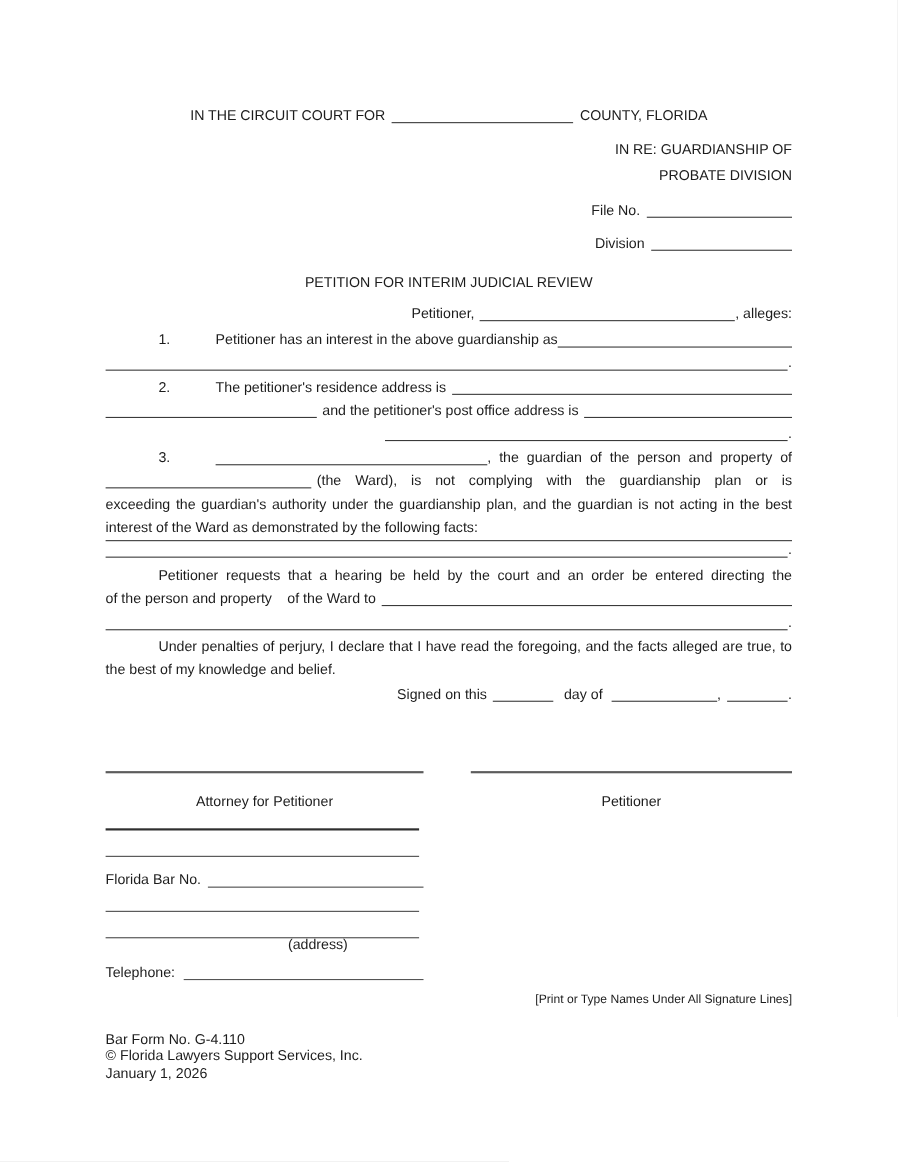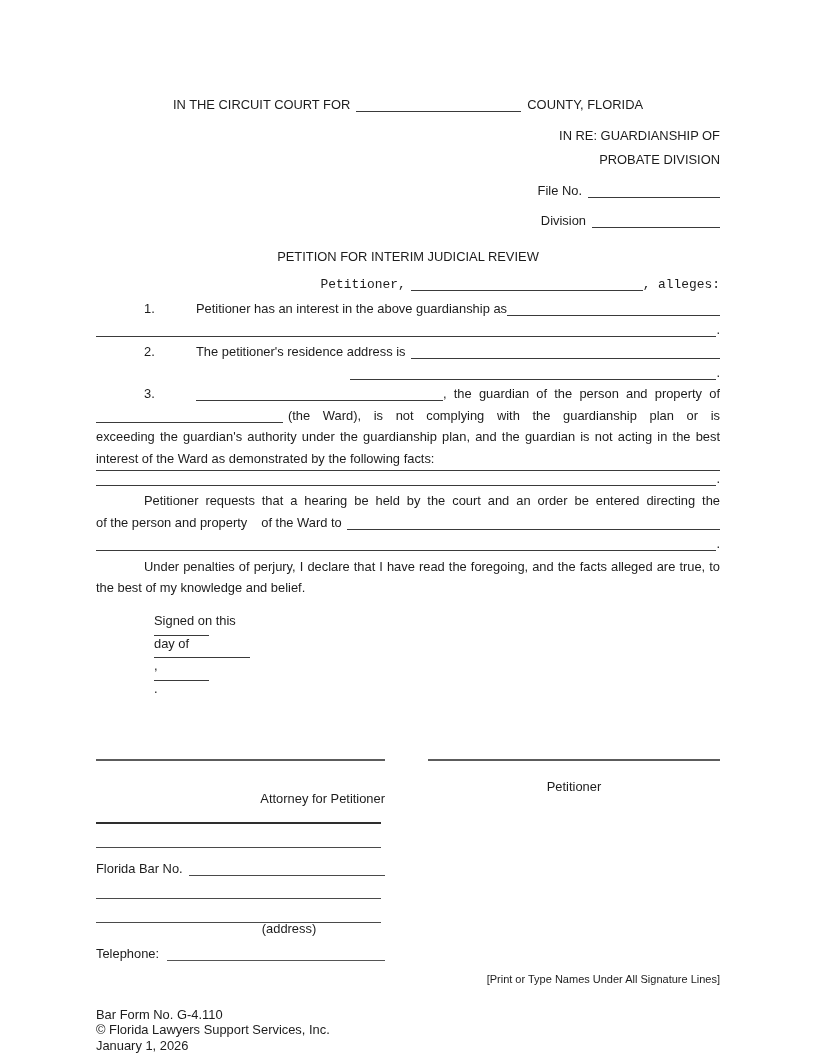--- a/index.html
+++ b/index.html
@@ -57,21 +57,21 @@
     <div class="row">
       <span>Division</span>
       <span class="bl" style="width:128px; margin-left:6px;"></span>
     </div>
   </div>
 
   <div class="row center" style="margin-top:9px;">
     <span>PETITION FOR INTERIM JUDICIAL REVIEW</span>
   </div>
 
-  <div class="row ind" style="margin-top:7px;font-family:Liberation Mono, monospace;">
+  <div class="row ind" style="margin-top:7px;">
     <span>Petitioner,</span>
     <span class="bl" style="width:232px; margin-left:5px;"></span>
     <span>, alleges:</span>
   </div>
 
   <div style="margin-top:2px;">
     <div class="row ind">
       <span class="num">1.</span>
       <span>Petitioner has an interest in the above guardianship as</span>
       <span class="bl fill"></span>
@@ -79,20 +79,25 @@
     <div class="row">
       <span class="bl fill"></span>
       <span>.</span>
     </div>
   </div>
 
   <div>
     <div class="row ind">
       <span class="num">2.</span>
       <span>The petitioner's residence address is</span>
+      <span class="bl fill" style="margin-left:5px;"></span>
+    </div>
+    <div class="row">
+      <span class="bl" style="width:192px;"></span>
+      <span style="margin-left:5px;">and the petitioner's post office address is</span>
       <span class="bl fill" style="margin-left:5px;"></span>
     </div>
     <div class="row">
       <span class="bl" style="width:366px;"></span>
       <span>.</span>
     </div>
   </div>
 
   <div>
     <div class="row ind">
@@ -133,36 +138,36 @@
     </div>
   </div>
 
   <div style="margin-top:1px;">
     <div class="row ind">
       <span class="just">Under penalties of perjury, I declare that I have read the foregoing, and the facts alleged are true, to</span>
     </div>
     <div class="plain">the best of my knowledge and belief.</div>
   </div>
 
-  <div class="row ind" style="margin-top:12px;flex-direction:column;">
+  <div class="row ind" style="margin-top:0;">
     <span>Signed on this</span>
     <span class="bl" style="width:55px; margin-left:5px;"></span>
     <span style="margin-left:10px;">day of</span>
     <span class="bl" style="width:96px; margin-left:8px;"></span>
     <span>,</span>
     <span class="bl" style="width:55px; margin-left:6px;"></span>
     <span>.</span>
   </div>
 
   <div style="display:flex; margin-top:60px;">
     <div class="sigline" style="width:289px;"></div>
     <div class="sigline" style="width:292px; margin-left:auto;"></div>
   </div>
   <div style="display:flex; margin-top:15px; line-height:21.4px;">
-    <div style="width:289px; text-align:right;margin-top:12px;">Attorney for Petitioner</div>
+    <div style="width:289px; text-align:center;">Attorney for Petitioner</div>
     <div style="width:292px; margin-left:auto; text-align:center;">Petitioner</div>
   </div>
 
   <div class="left-col">
     <div class="uline" style="margin-top:13px; border-bottom-width:2px; border-bottom-color:#2e2e2e;"></div>
     <div class="uline" style="margin-top:23px;"></div>
     <div class="row" style="margin-top:10px;">
       <span>Florida Bar No.</span>
       <span class="bl fill" style="margin-left:6px; border-bottom-width:1.6px; border-bottom-color:#4a4a4a;"></span>
     </div>

